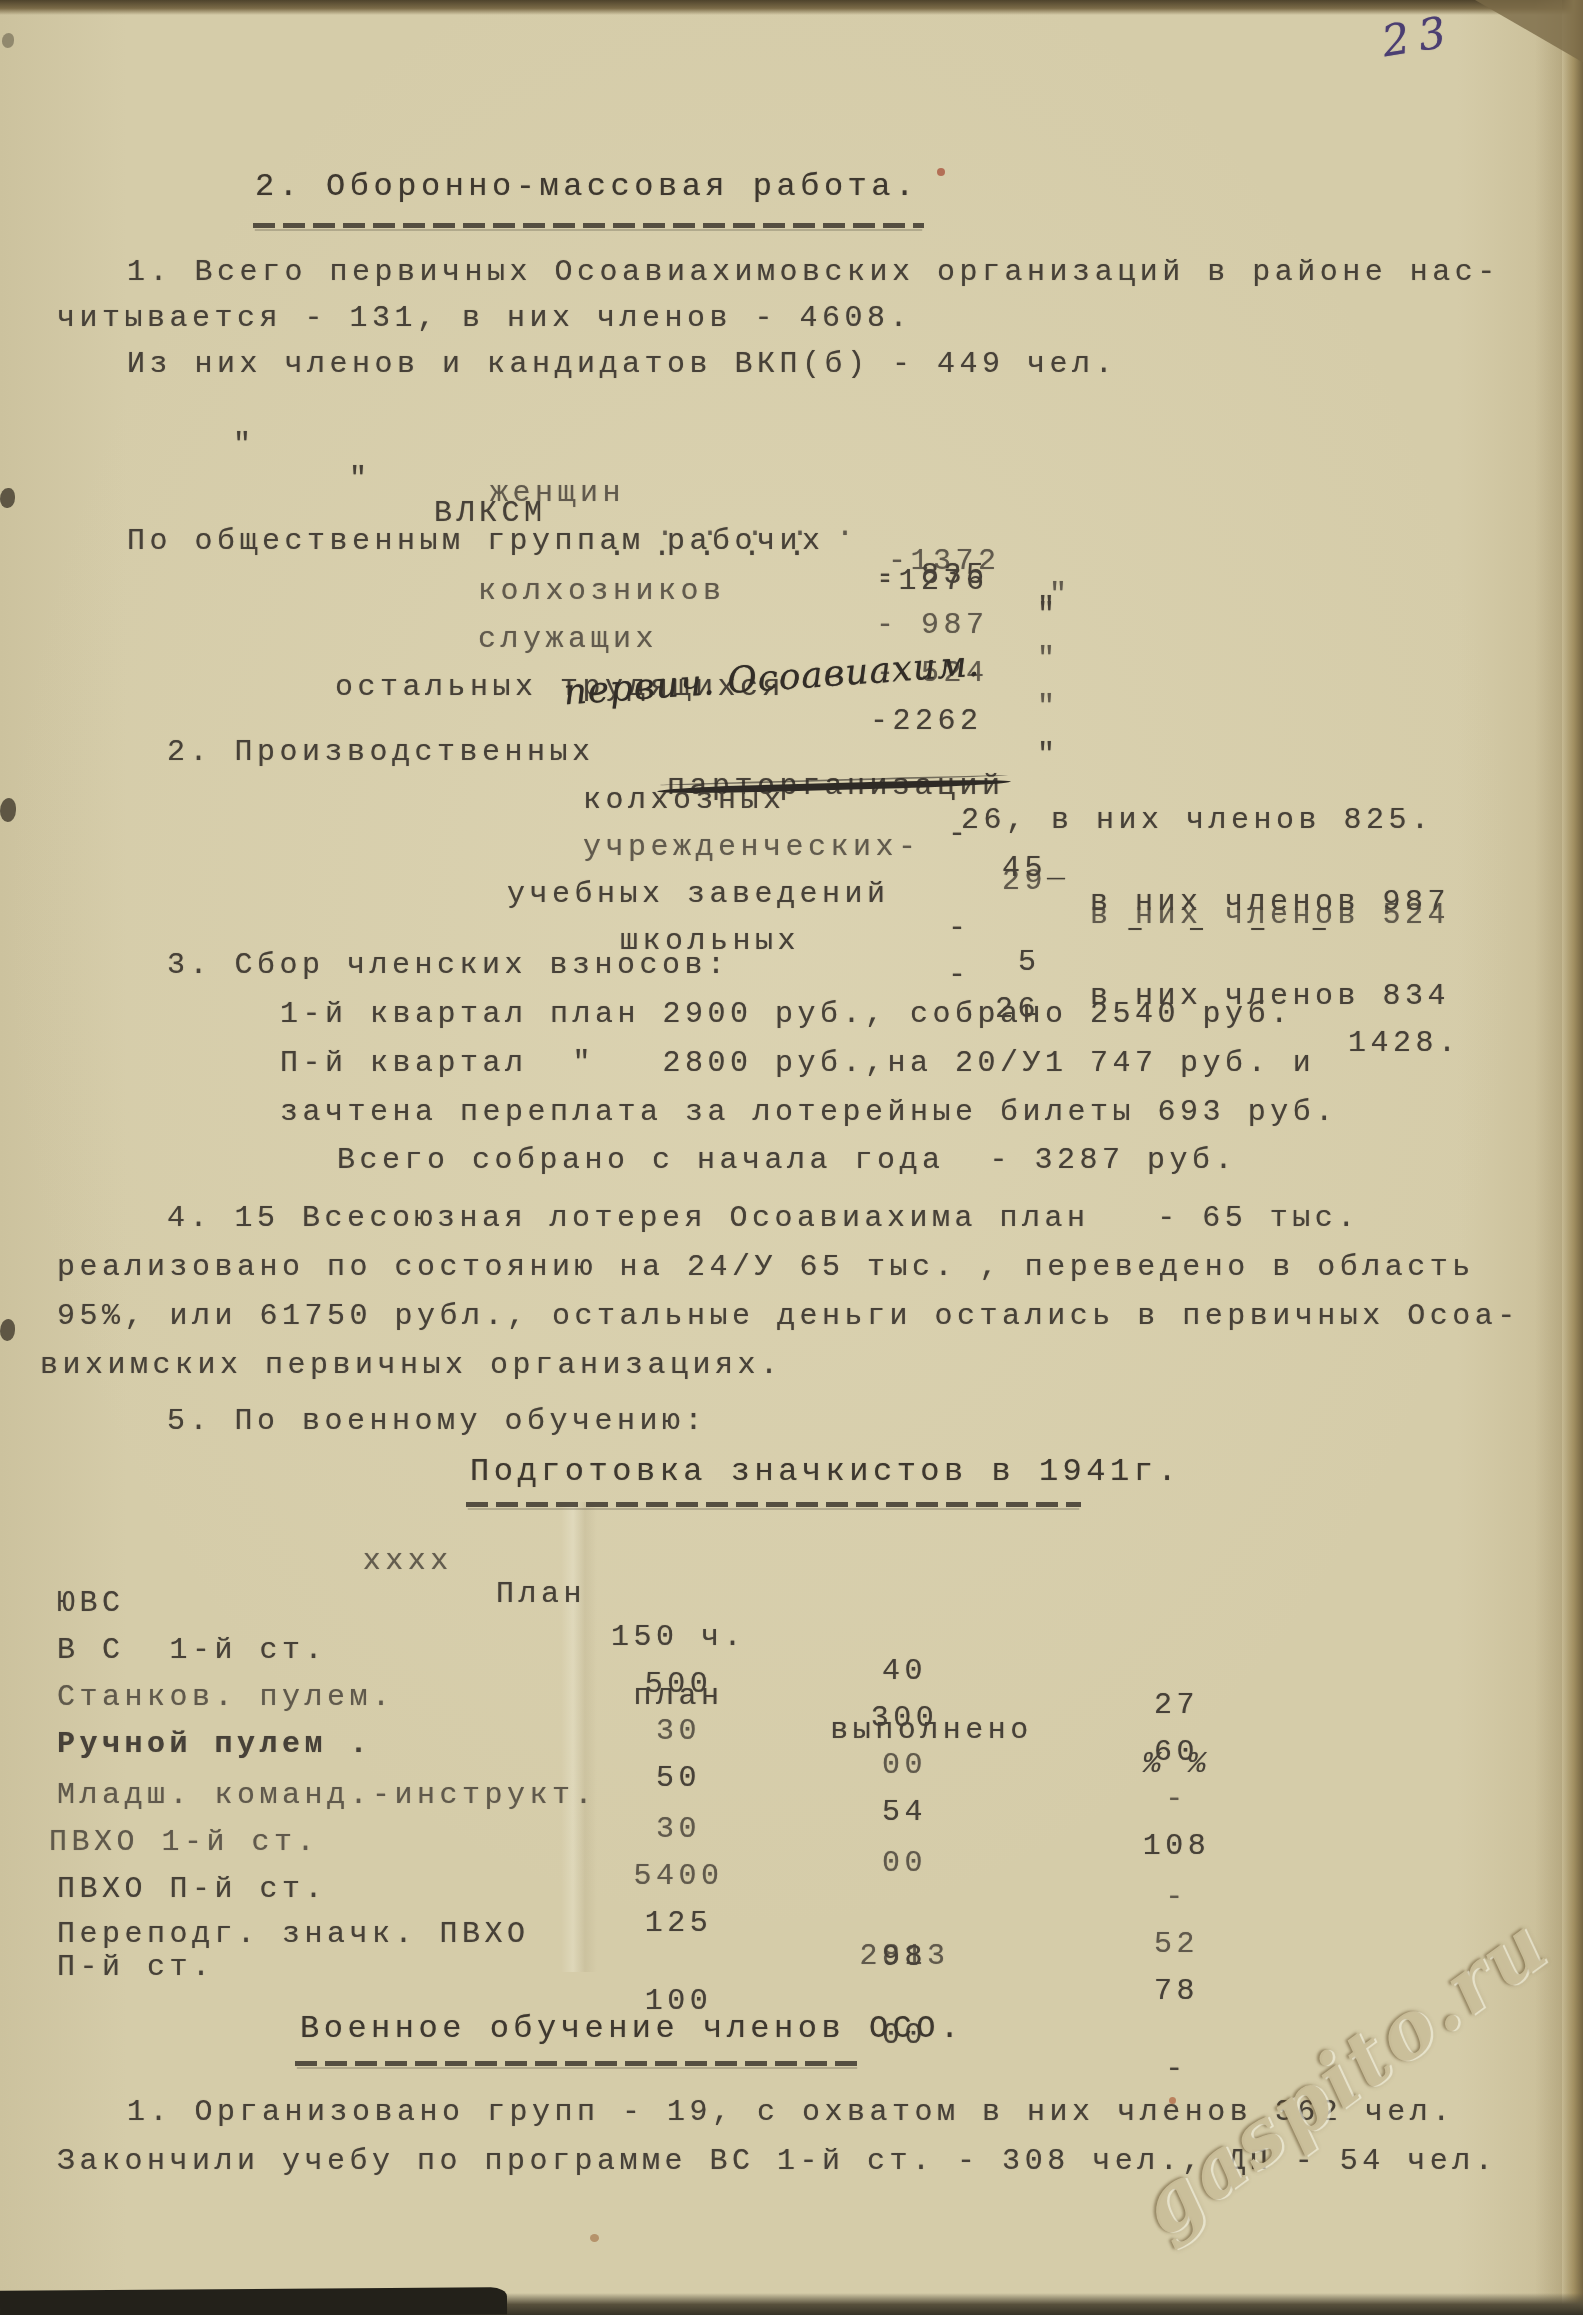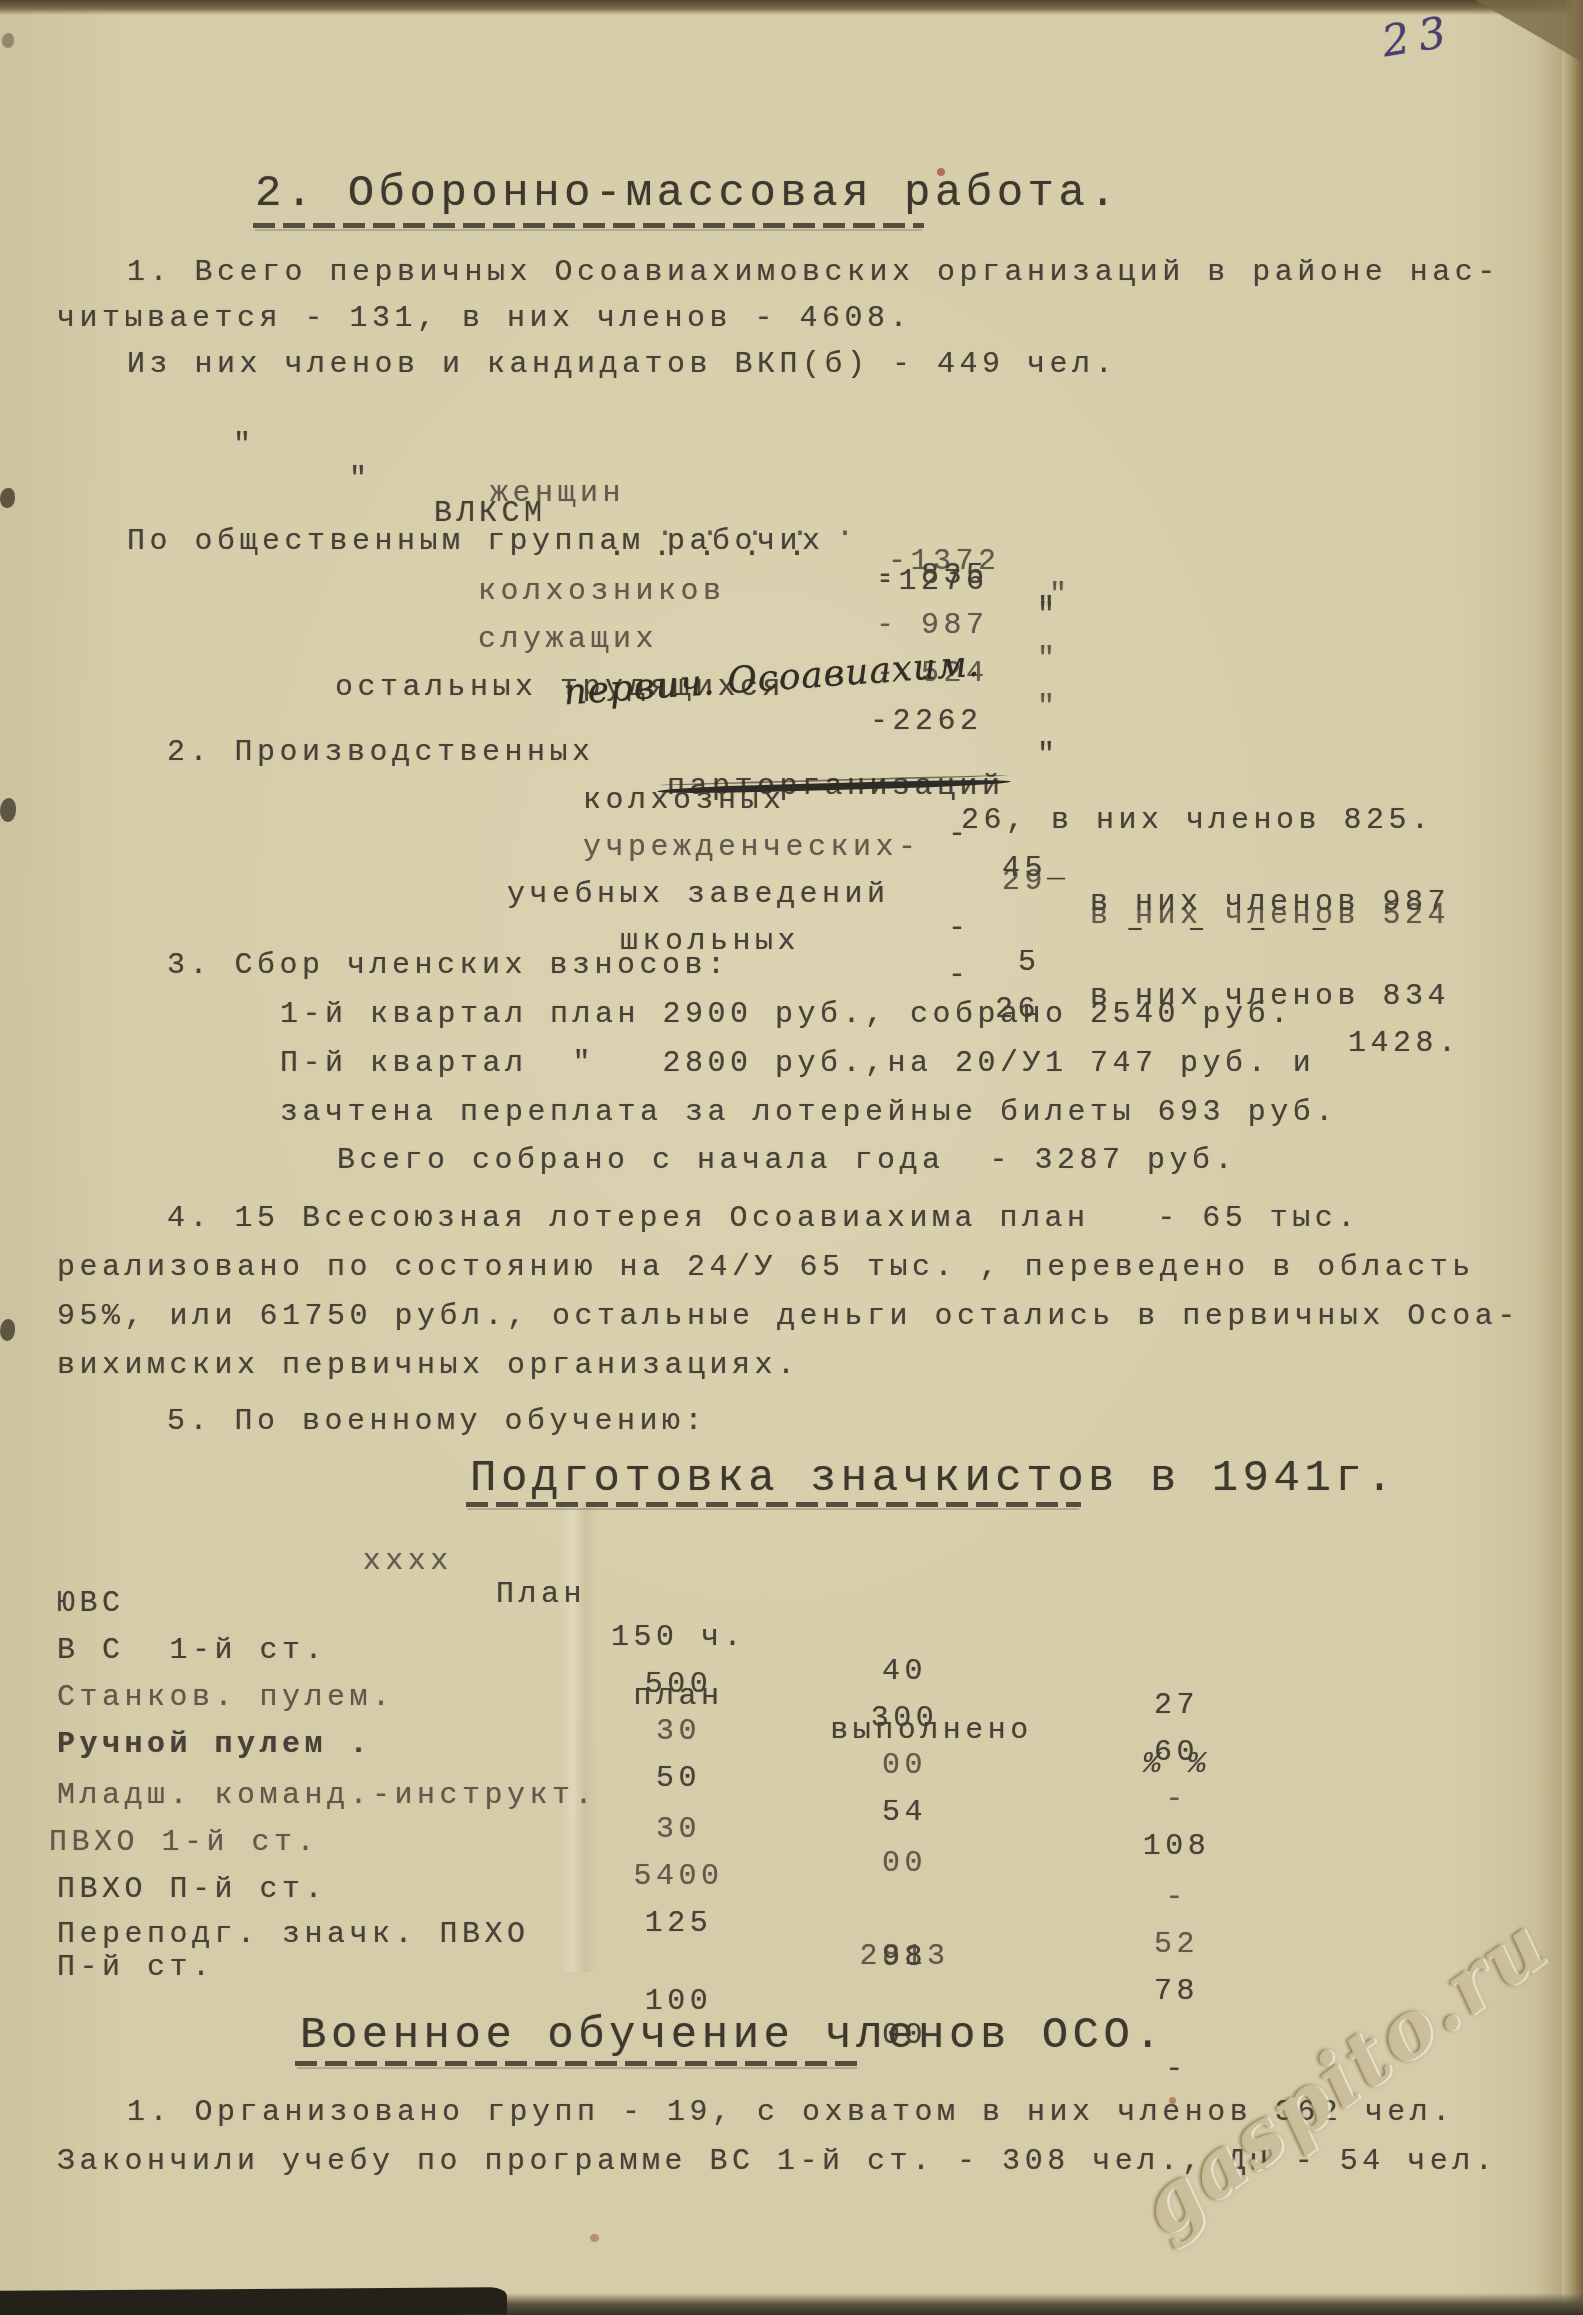--- a/index.html
+++ b/index.html
@@ -23,21 +23,21 @@
   .edge-bottom{position:absolute;left:0;bottom:0;width:100%;height:23.5px;
     background:linear-gradient(0deg,#333025 0%,#57503c 50%,rgba(87,80,60,0) 100%);}
   .corner-bl{position:absolute;left:0;bottom:0;width:507px;height:27px;background:#23211a;
     border-top-right-radius:16.3px 9px;transform:rotate(-.4deg);}
   .blob{position:absolute;background:#4a4334;border-radius:60% 45% 55% 50%;opacity:.85;}
   .stain{position:absolute;border-radius:50%;}
   .crease{position:absolute;background:linear-gradient(90deg,rgba(255,255,244,0),rgba(255,255,244,.22),rgba(120,105,70,.10),rgba(255,255,244,0));}
   
   .t{position:absolute;white-space:pre;font-size:30px;letter-spacing:4.5px;color:#474138;
      text-shadow:0 0 0.9px rgba(64,58,48,.5);}
-  .t.head{font-size:44px;color:#3e382f;}
+  .t.head{font-size:32px;color:#3e382f;}
   .t.row{left:0;width:100%;}
   .at{position:absolute;white-space:pre;}
   .col{position:absolute;white-space:pre;text-align:center;}
   .faded{opacity:.82;}
   .uline{position:absolute;height:4.5px;
     background:repeating-linear-gradient(90deg,rgba(62,56,46,.85) 0 22px,rgba(62,56,46,0) 22px 30px);
     box-shadow:0 4.5px 0 -1.8px rgba(62,56,46,.35);}
   
   .struck{position:relative;display:inline-block;}
   .struck::after{content:"";position:absolute;left:-3%;right:-2%;top:42%;height:7.2px;
@@ -154,21 +154,21 @@
 
   <div class="t" style="left:167px;top:948px;">3. Сбор членских взносов:</div>
   <div class="t" style="left:280px;top:997px;">1-й квартал план 2900 руб., собрано 2540 руб.</div>
   <div class="t" style="left:280px;top:1046px;">П-й квартал  "   2800 руб.,на 20/У1 747 руб. и</div>
   <div class="t" style="left:280px;top:1095px;">зачтена переплата за лотерейные билеты 693 руб.</div>
   <div class="t" style="left:337px;top:1143px;">Всего собрано с начала года  - 3287 руб.</div>
 
   <div class="t" style="left:167px;top:1201px;">4. 15 Всесоюзная лотерея Осоавиахима план   - 65 тыс.</div>
   <div class="t" style="left:57px;top:1250px;">реализовано по состоянию на 24/У 65 тыс. , переведено в область</div>
   <div class="t" style="left:57px;top:1299px;">95%, или 61750 рубл., остальные деньги остались в первичных Осоа-</div>
-  <div class="t" style="left:57px;top:1348px;">вихимских первичных организациях.</div>
+  <div class="t" style="left:40px;top:1348px;">вихимских первичных организациях.</div>
 
   <div class="t" style="left:167px;top:1404px;">5. По военному обучению:</div>
   <div class="t head" style="left:470px;top:1453px;">Подготовка значкистов в 1941г.</div>
   <div class="uline" style="left:466px;top:1502px;width:615px;"></div>
 
   <div class="t row" style="top:1509px;">
     <span class="at xover" style="left:271px;">
       <span>План</span>
       <span class="ov">хххх</span>
     </span>

